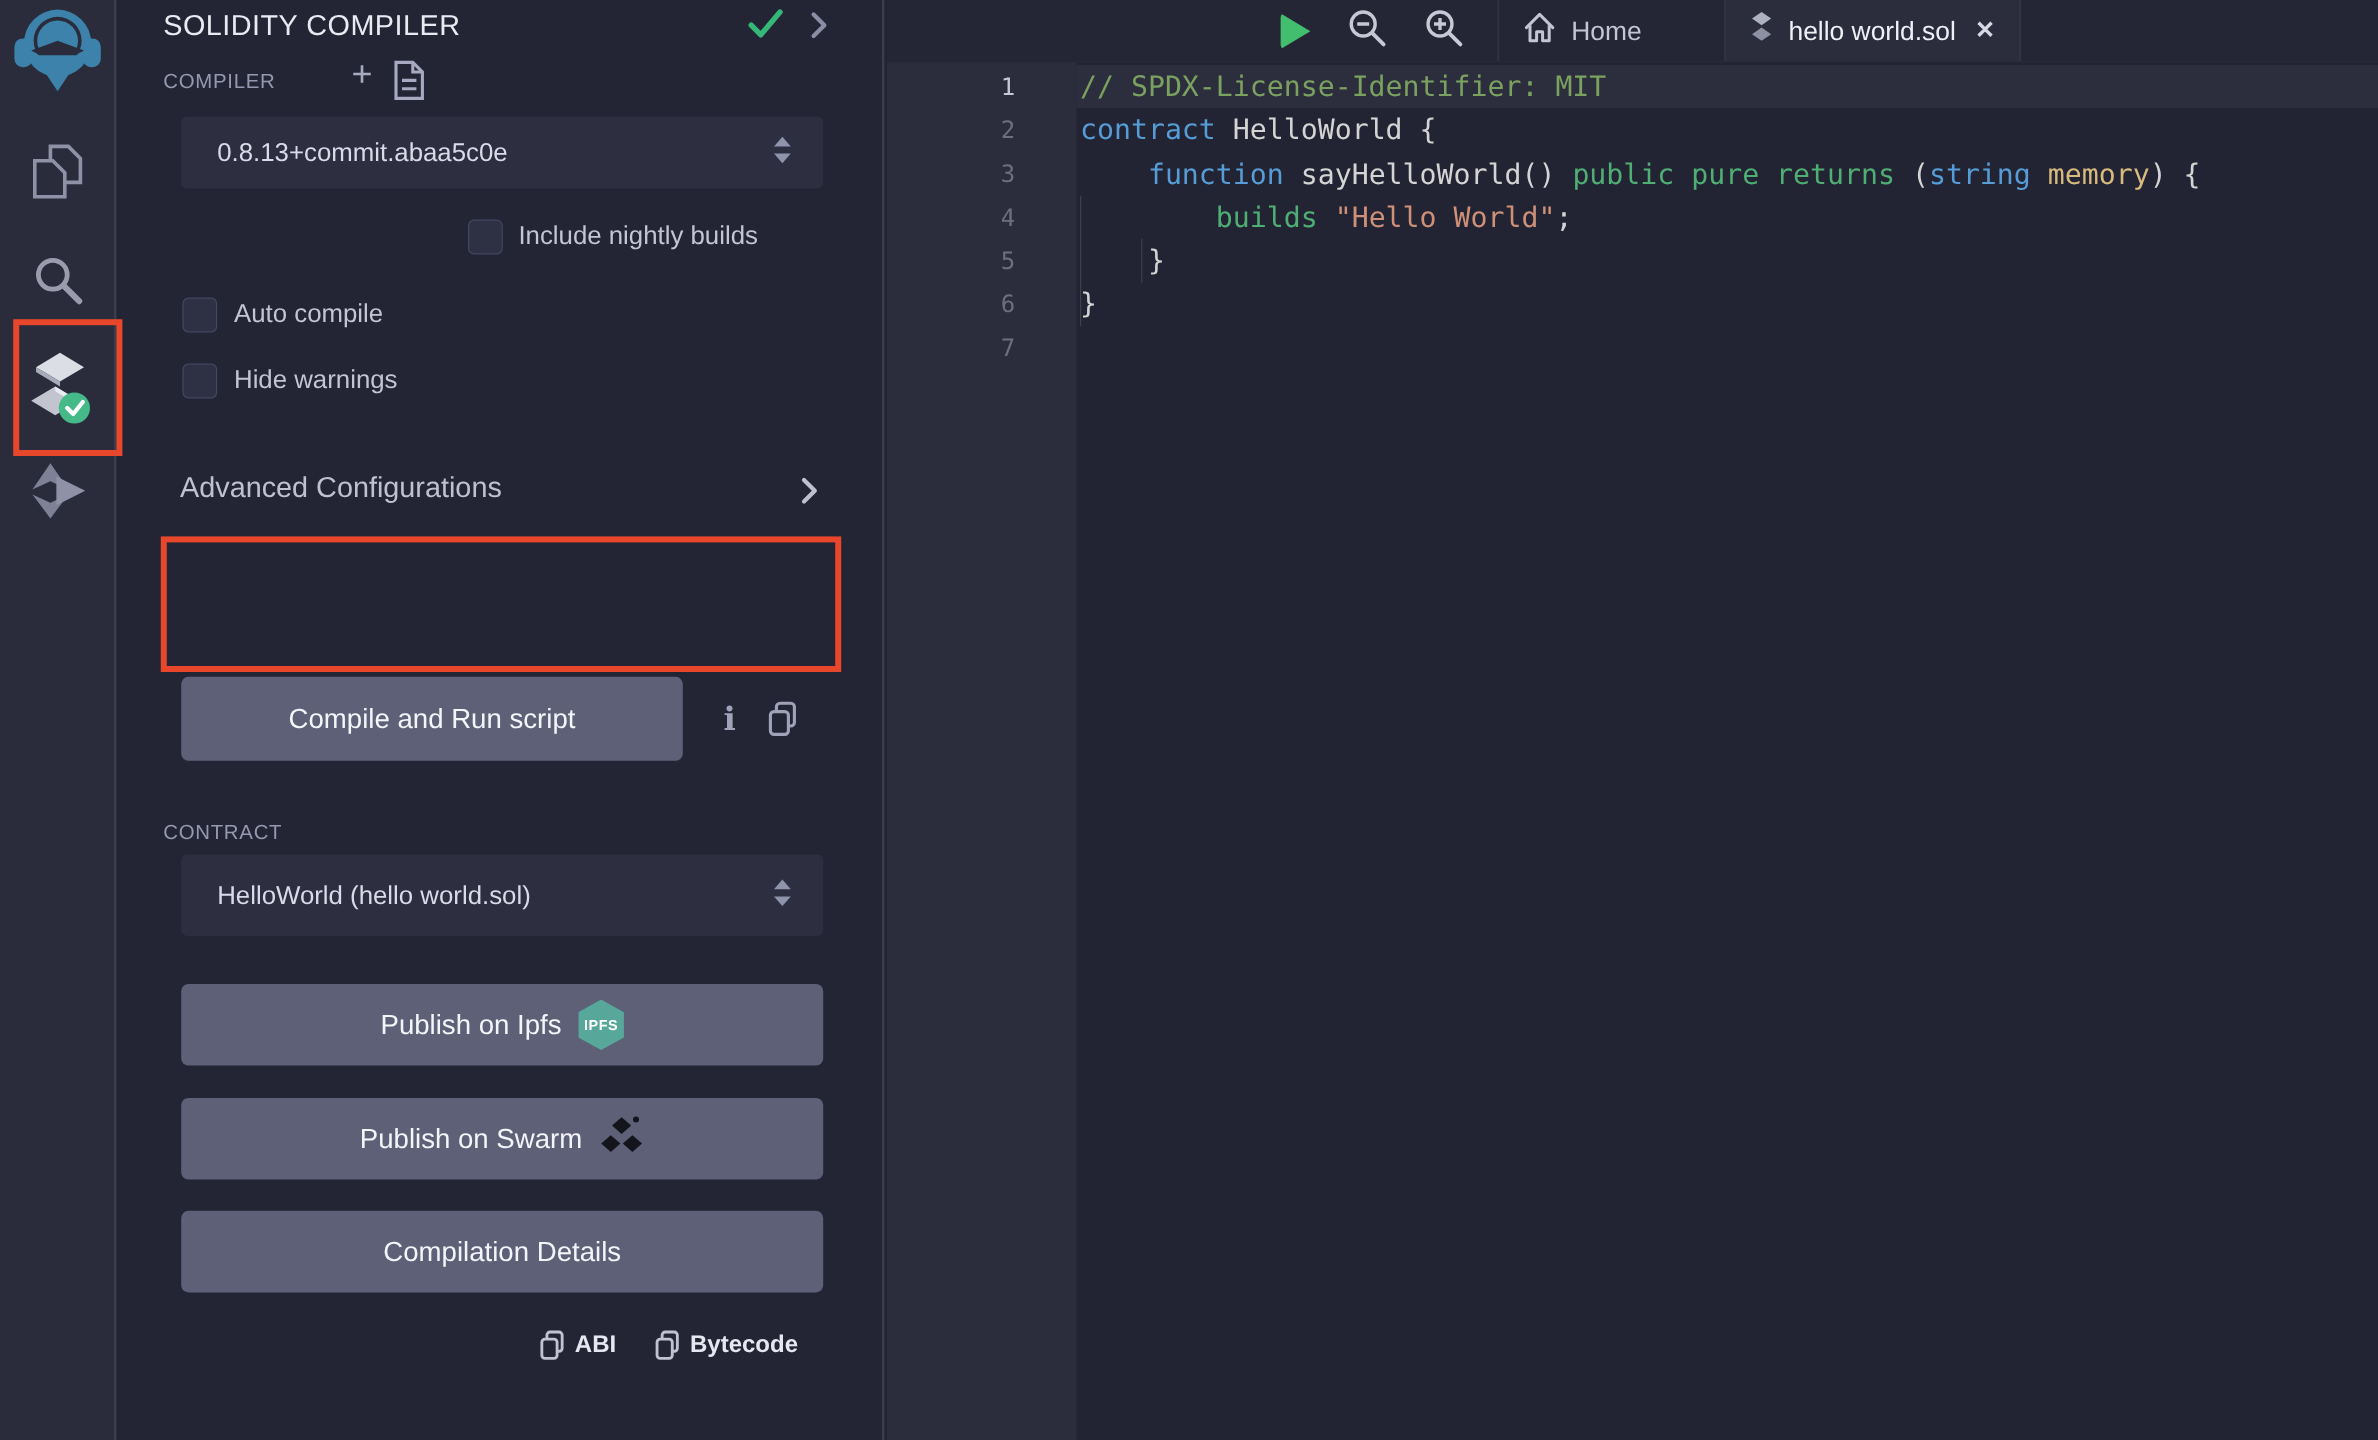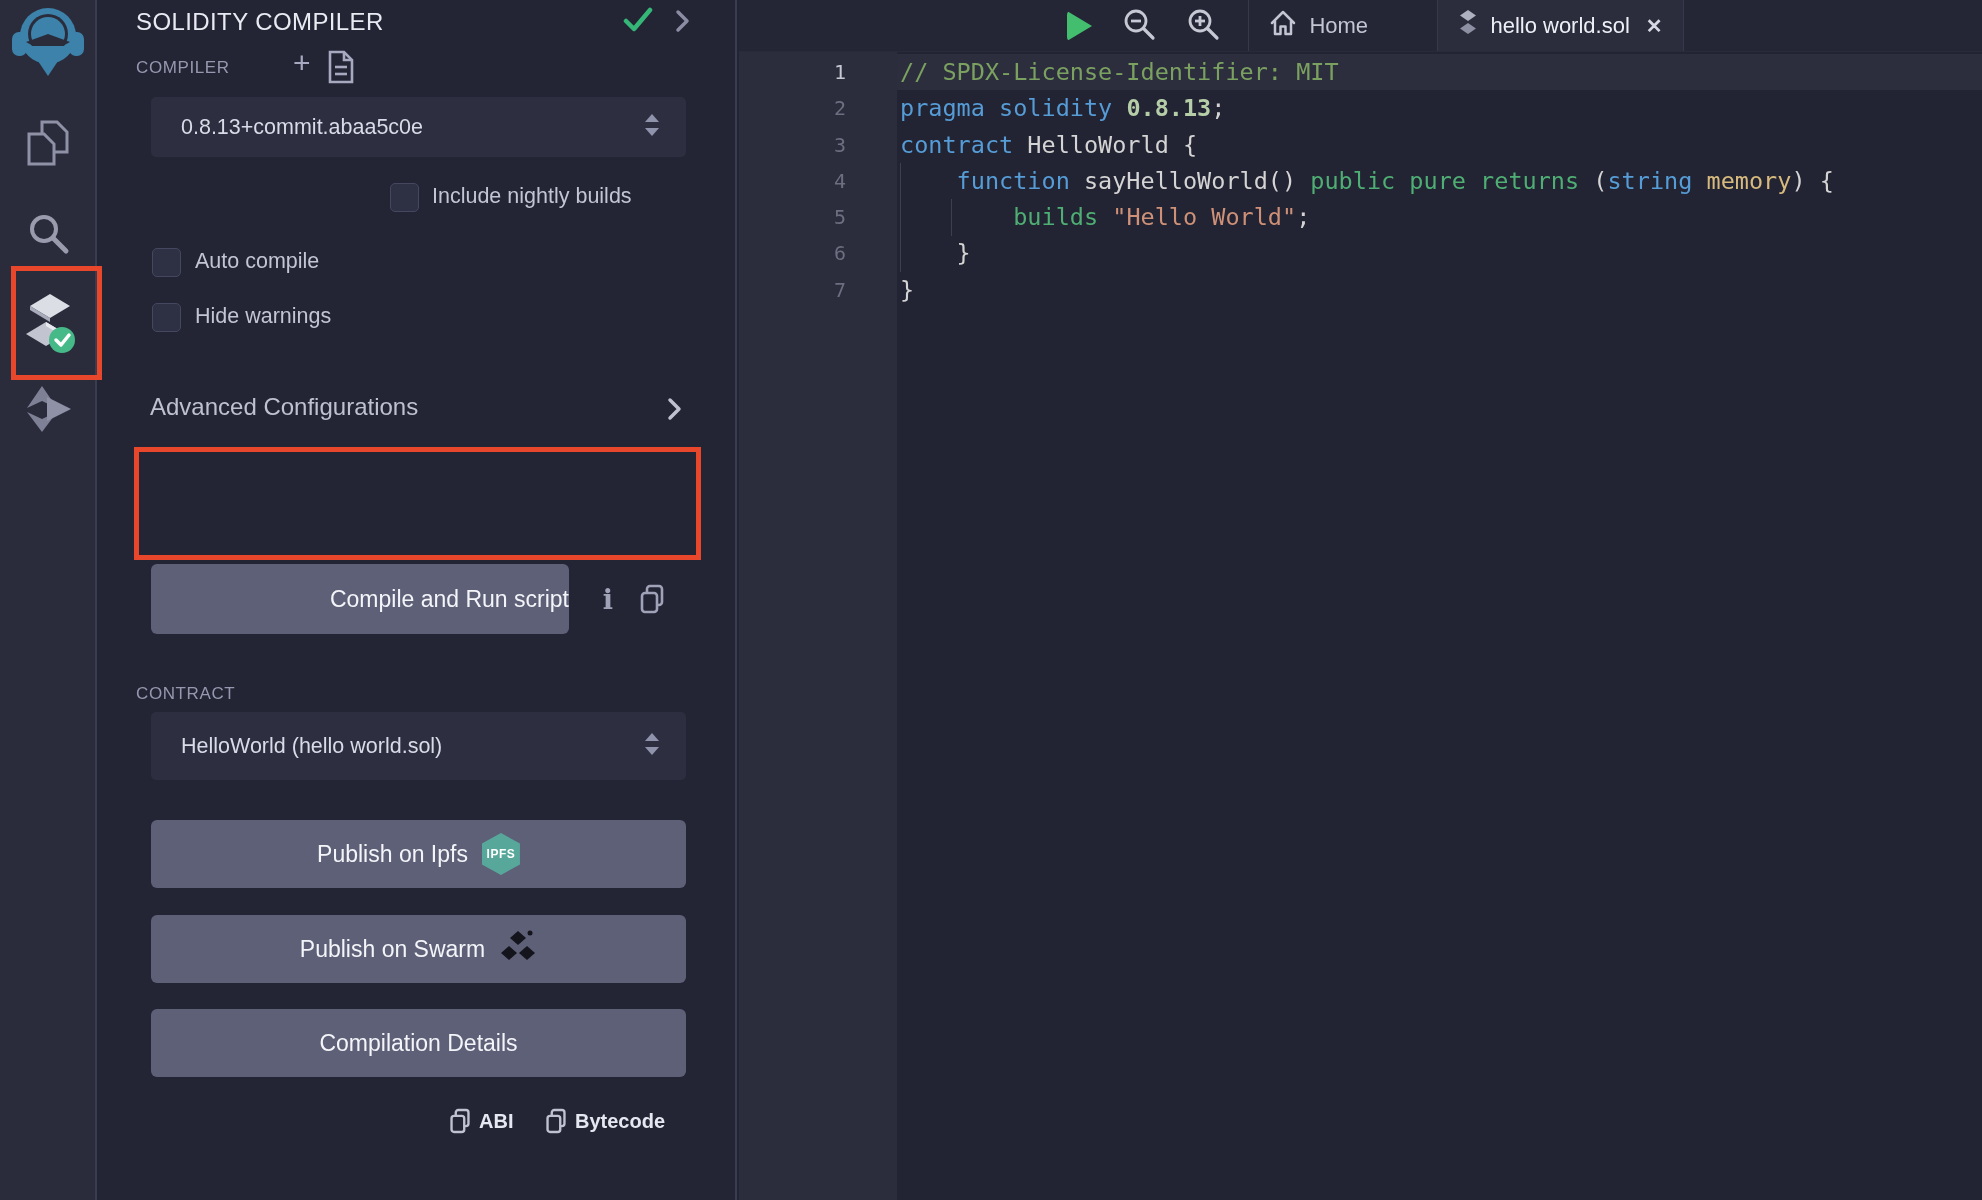--- a/index.html
+++ b/index.html
@@ -173,21 +173,21 @@
     <div class="cb-label" style="left:96px;top:304px;">Hide warnings</div>
 
     <div class="adv-label">Advanced Configurations</div>
     <div class="adv-chev">
       <svg width="16" height="26" viewBox="0 0 16 26">
         <polyline points="4,4 13,13 4,22" fill="none" stroke="#bfc1d1" stroke-width="3.5" stroke-linecap="round" stroke-linejoin="round"></polyline>
       </svg>
     </div>
 
 
-    <div class="btn btn-secondary" style="top:564px;height:70px;width:418px;justify-content:flex-end;">
+    <div class="btn btn-secondary" style="top:564px;height:70px;width:418px;">
       <span>Compile and Run script</span>
     </div>
     <div class="side-icon-btn" style="left:496px;top:582px;width:26px;height:34px;">
       <span class="info-glyph">i</span>
     </div>
     <div class="side-icon-btn" style="left:540px;top:584px;">
       <svg width="26" height="30" viewBox="0 0 26 30">
         <rect x="8" y="2" width="15" height="19" rx="3" fill="none" stroke="#a0a2b7" stroke-width="2.6"></rect>
         <rect x="3" y="9" width="15" height="19" rx="3" fill="#232434" stroke="#a0a2b7" stroke-width="2.6"></rect>
       </svg>
@@ -295,21 +295,20 @@
         <div class="line-number">4</div>
         <div class="line-number">5</div>
         <div class="line-number">6</div>
         <div class="line-number">7</div>
       </div>
 
     <div class="code-area">
       <div class="indent-guide" style="left:3px;top:111px;height:109px;"></div>
       <div class="indent-guide" style="left:54px;top:147px;height:37px;"></div>
     <div class="code-line current"><span class="tok-comment">// SPDX-License-Identifier: MIT</span></div>
-        <div class="code-line"><span class="tok-kw">pragma solidity </span><span class="tok-num">0.8.13</span><span class="tok-plain">;</span></div>
         <div class="code-line"><span class="tok-kw">contract</span><span class="tok-plain"> HelloWorld {</span></div>
         <div class="code-line"><span class="tok-plain">    </span><span class="tok-kw">function</span><span class="tok-plain"> sayHelloWorld() </span><span class="tok-kw2">public pure returns</span><span class="tok-plain"> (</span><span class="tok-kw">string</span><span class="tok-plain"> </span><span class="tok-mod">memory</span><span class="tok-plain">) {</span></div>
         <div class="code-line"><span class="tok-plain">        </span><span class="tok-kw2">builds </span><span class="tok-str">"Hello World"</span><span class="tok-plain">;</span></div>
         <div class="code-line"><span class="tok-plain">    }</span></div>
         <div class="code-line"><span class="tok-plain">}</span></div>
       </div>
   </div>
 
   <div class="annotation" style="left:11px;top:266px;width:91px;height:114px;"></div>
   <div class="annotation" style="left:134px;top:447px;width:567px;height:113px;"></div>

